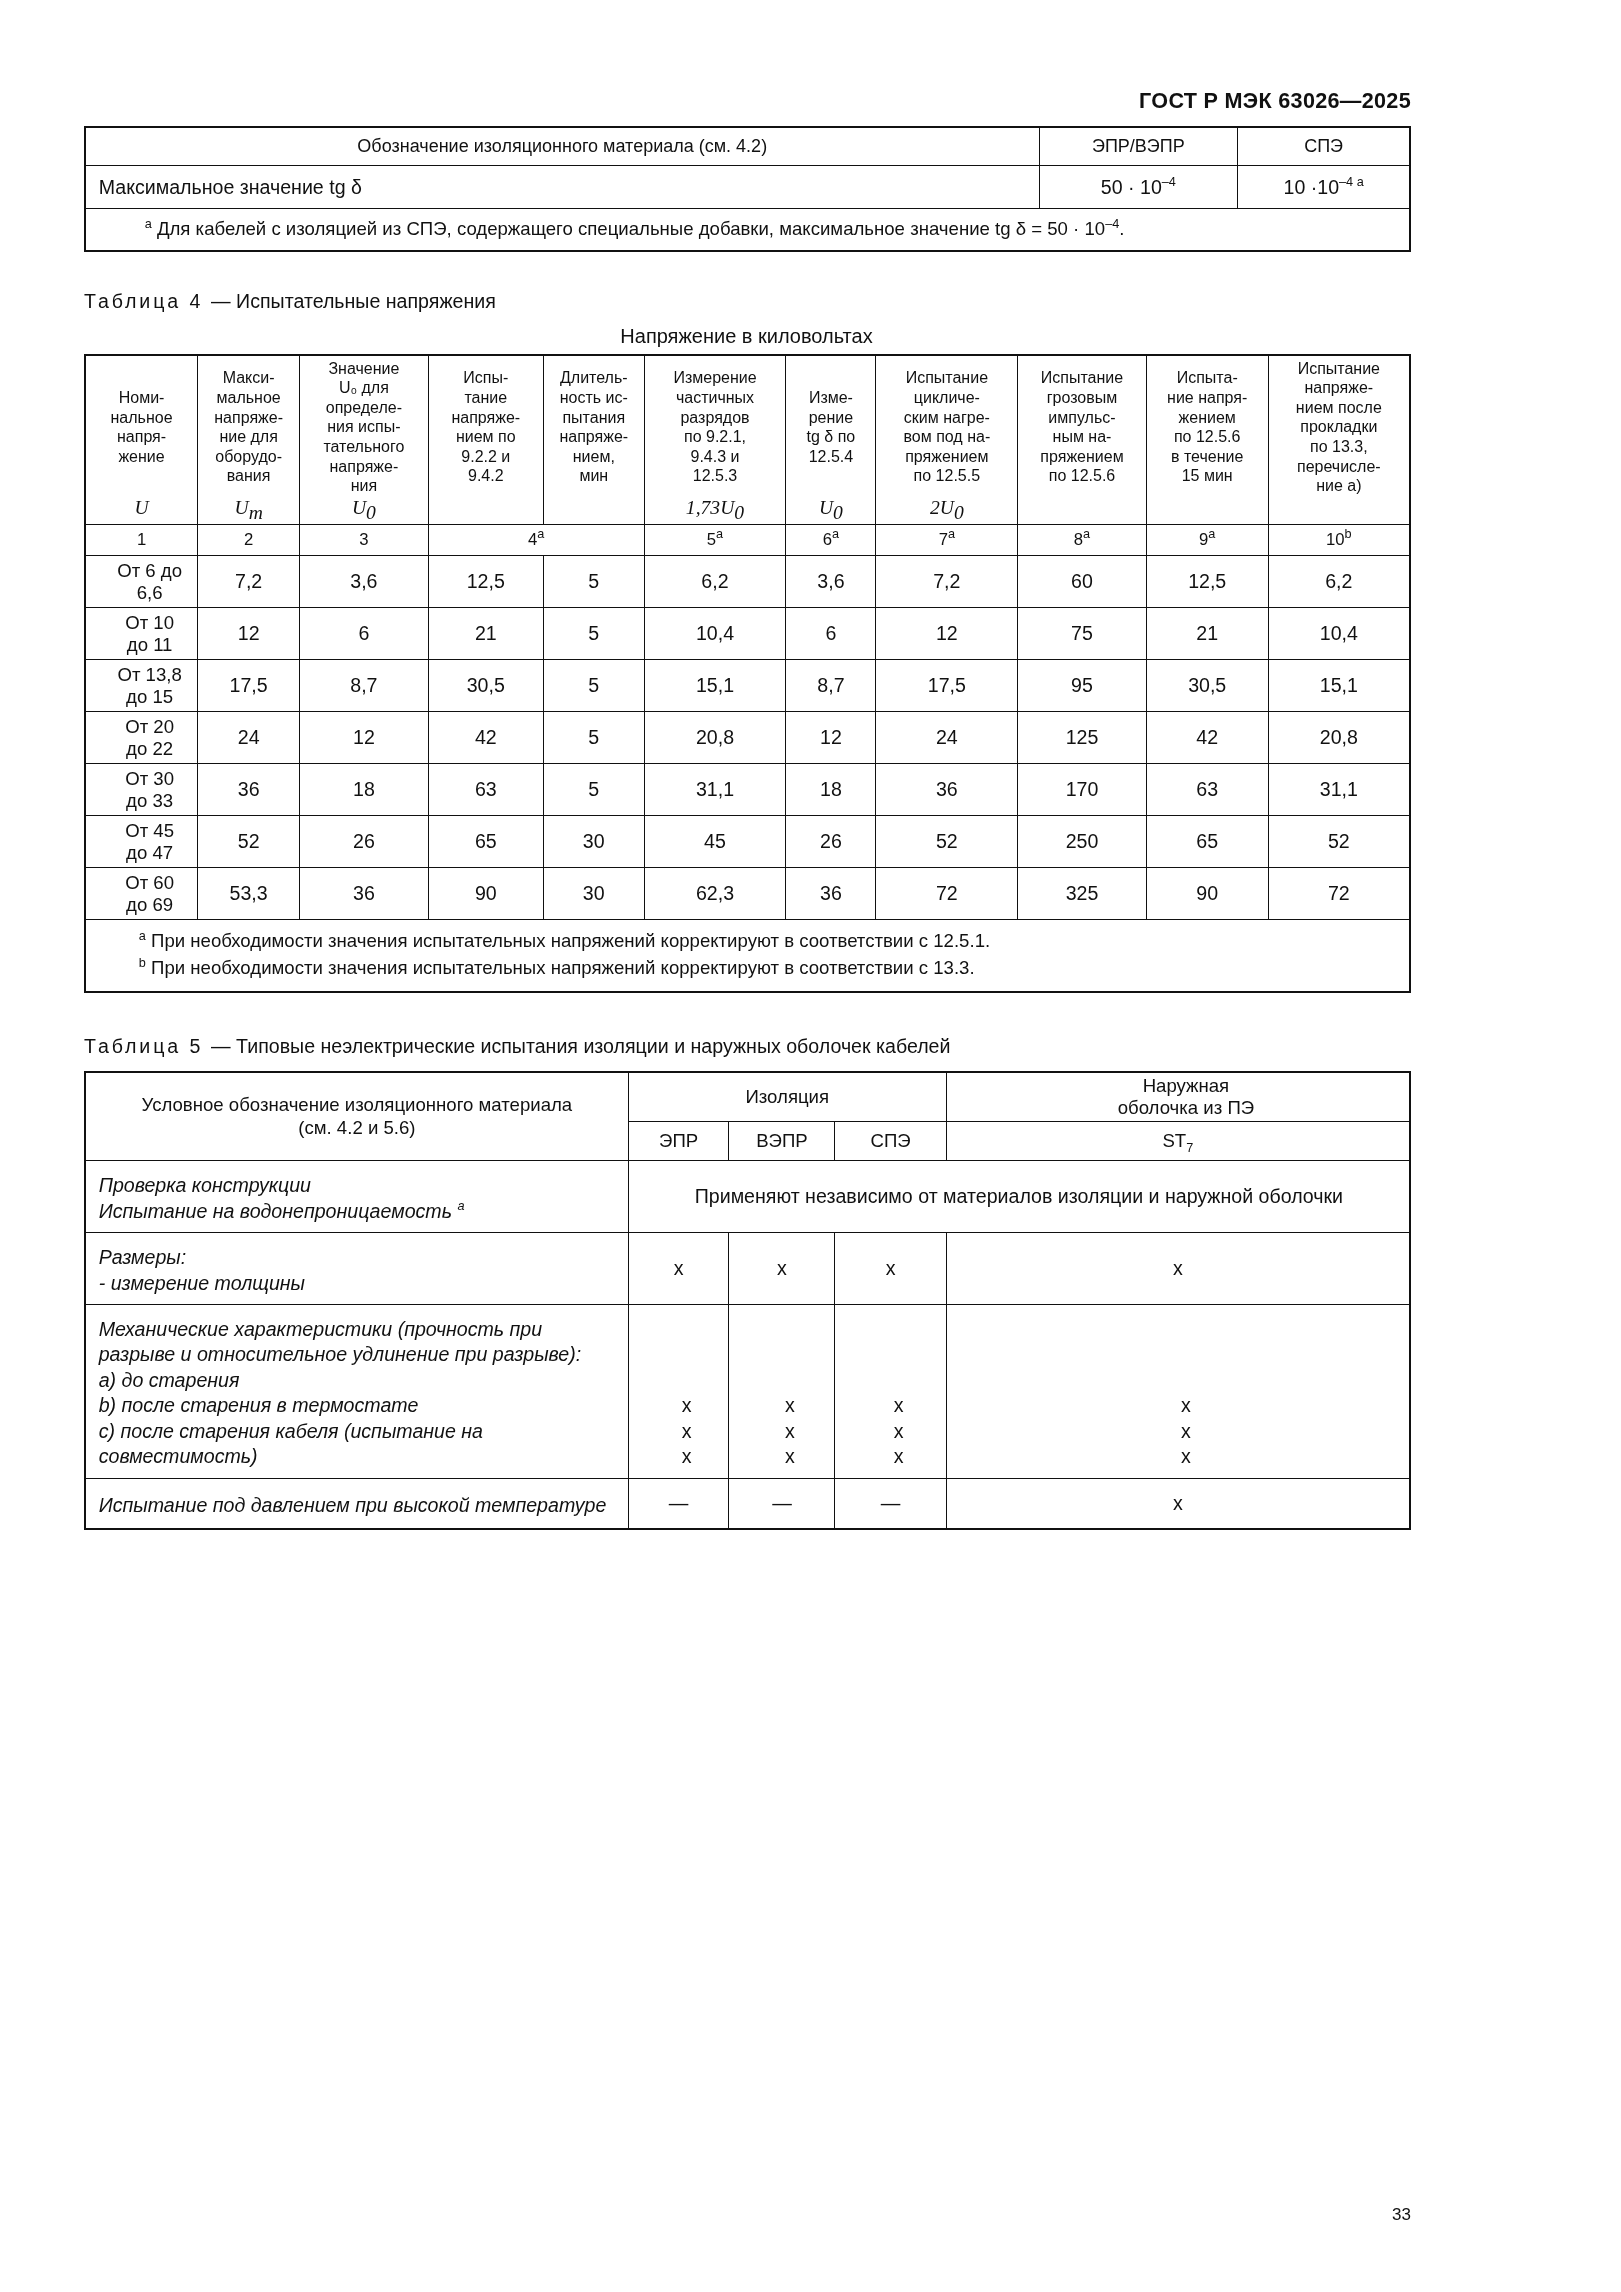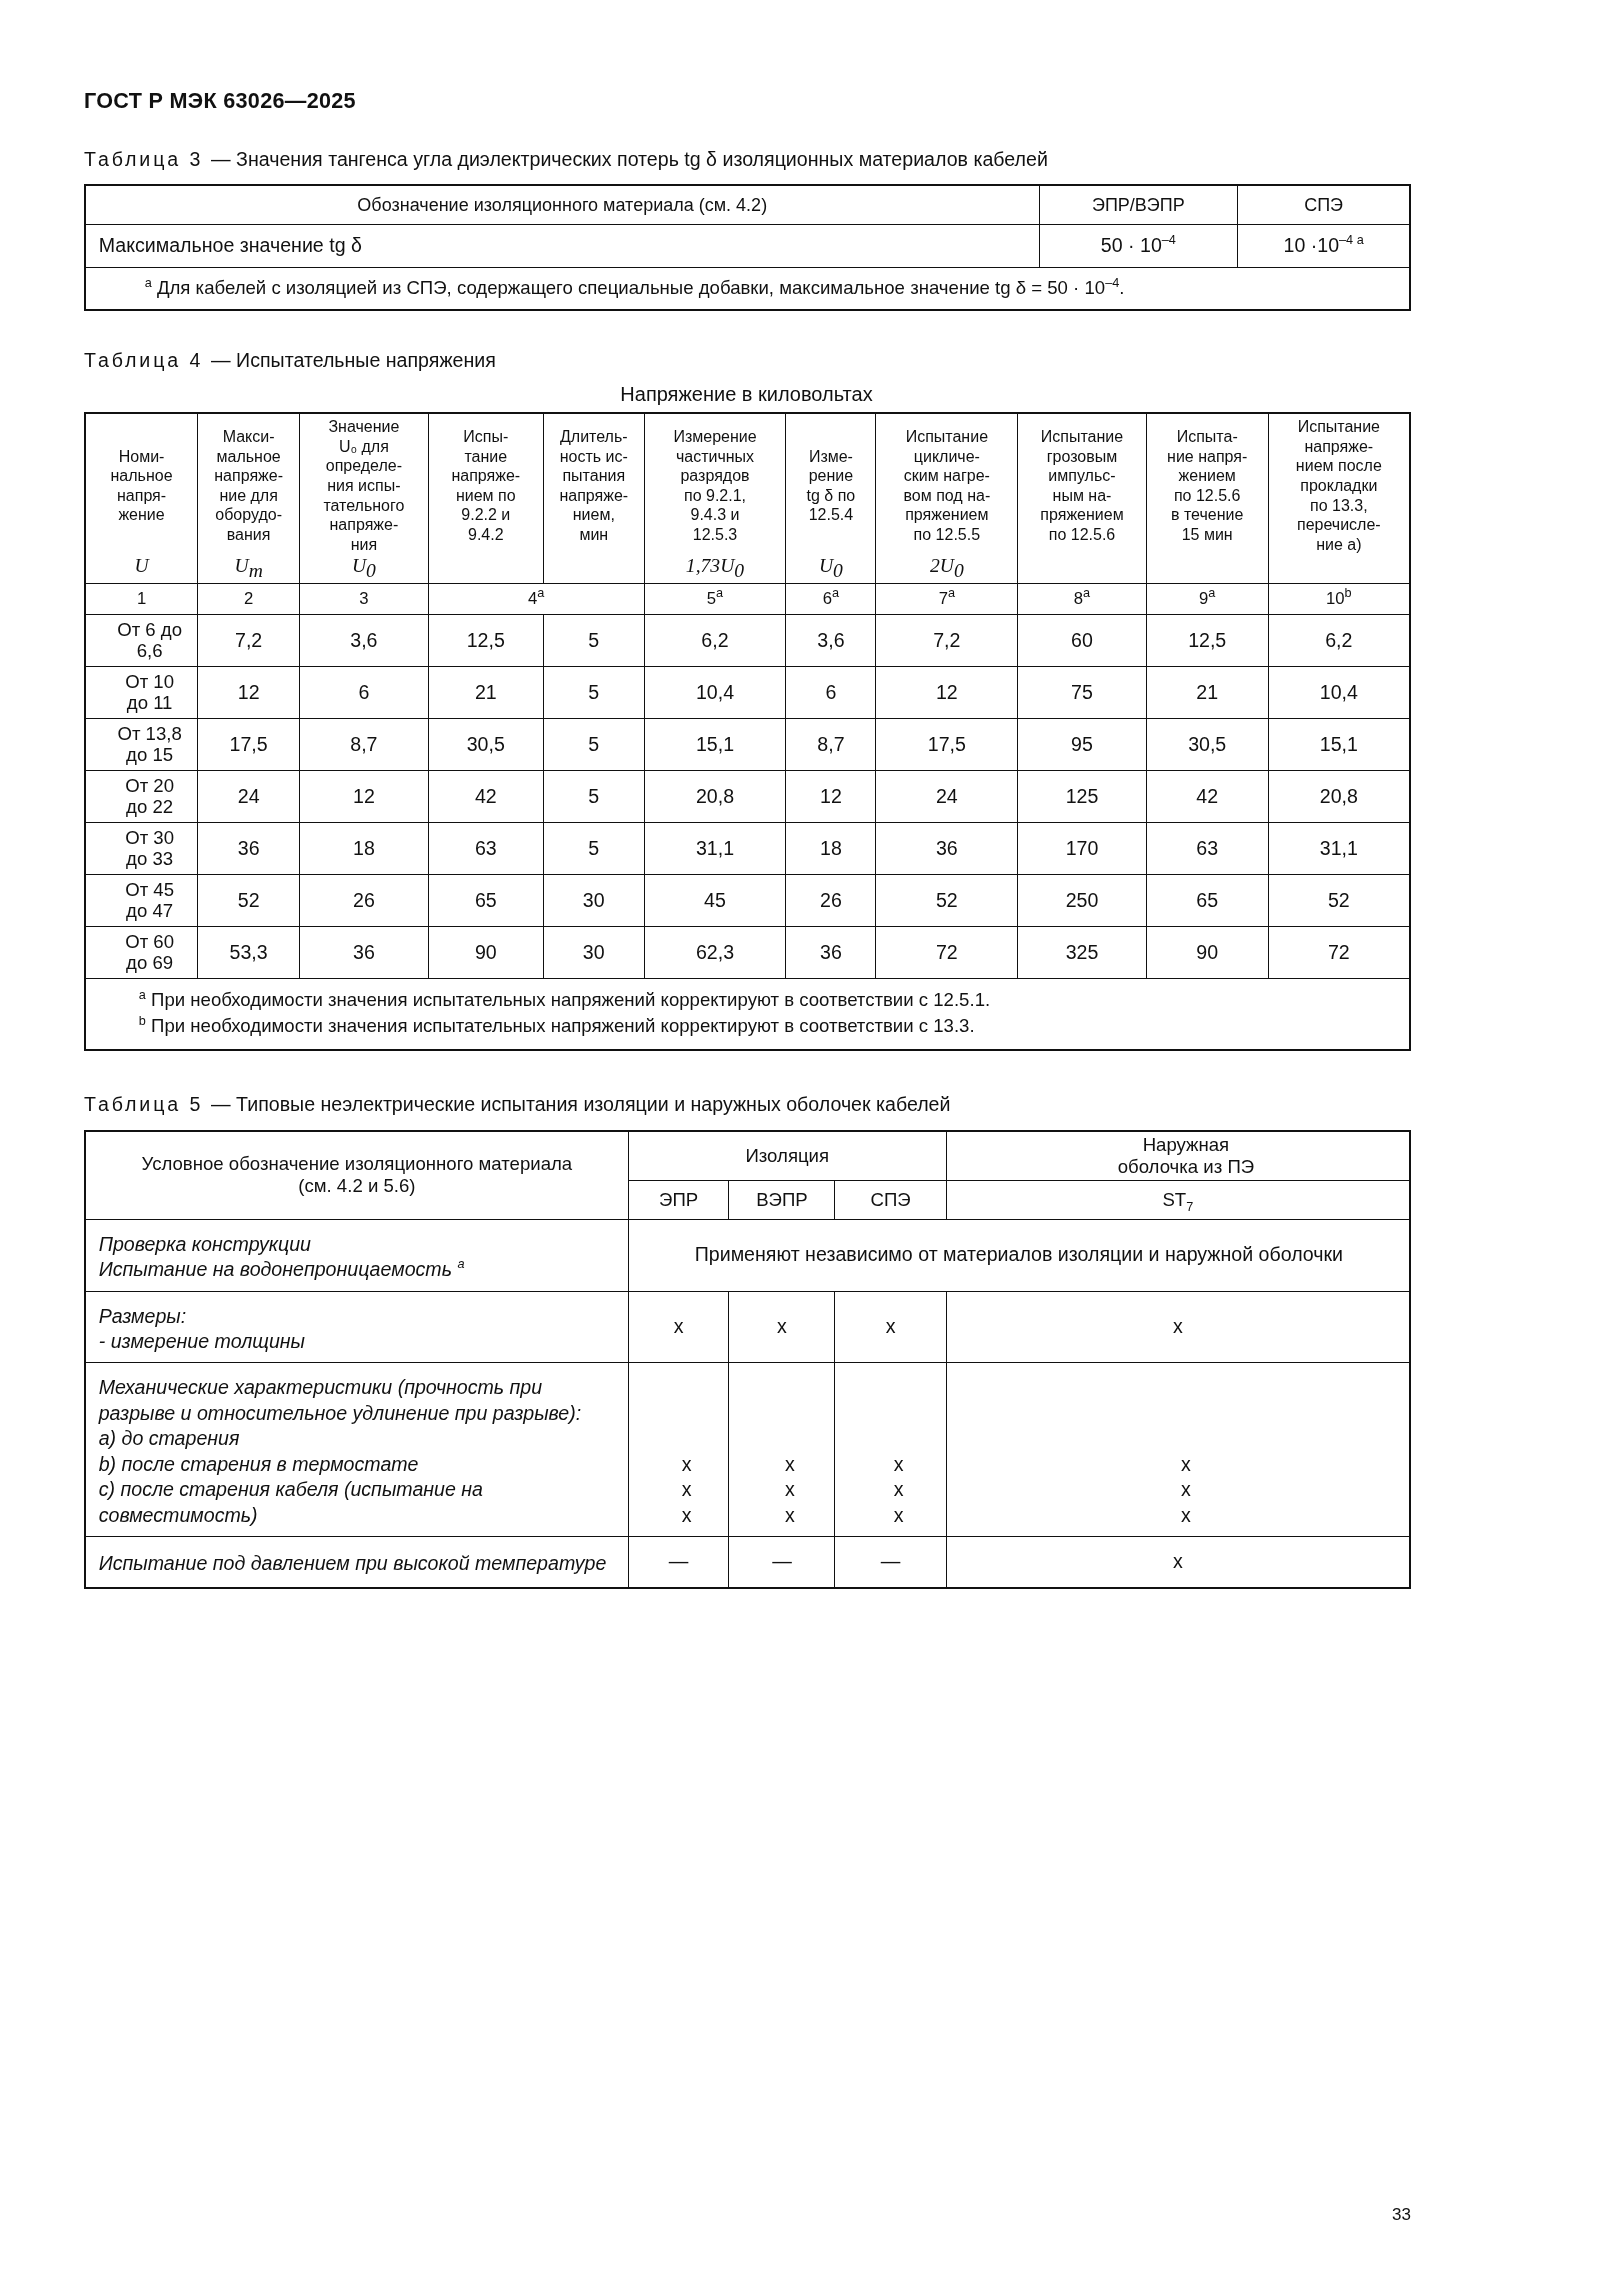--- a/index.html
+++ b/index.html
@@ -9,21 +9,21 @@
     height: 2293px;
     margin: 0 auto;
     background: #ffffff;
     box-sizing: border-box;
     padding: 88px 210px 0 84px;
     font-family: "Liberation Sans", "DejaVu Sans", sans-serif;
     color: #111;
     font-size: 19.6px;
   }
   .doc-header {
-    text-align: left;
+    text-align: right;
     font-weight: bold;
     font-size: 21.6px;
     letter-spacing: 0.3px;
   }
   .caption { font-size: 19.6px; line-height: 25.5px; }
   .caption .cap-label { letter-spacing: 2.9px; margin-right: 7.8px; }
   .cap-t3 { margin-top: 33px; }
   .cap-t4 { margin-top: 37px; }
   .cap-t5 { margin-top: 41px; }
   .unit-note { text-align: center; font-size: 20px; margin: 9.8px 2px 5.9px 0; }
@@ -92,23 +92,20 @@
     font-size: 17px;
   }
 </style>
 </head>
 <body>
 
 <div class="page">
 
   <div class="doc-header">ГОСТ Р МЭК 63026—2025</div>
 
-  <div class="caption cap-t3">
-    <span class="cap-label">Таблица 3</span><span>— Значения тангенса угла диэлектрических потерь tg δ изоляционных материалов кабелей</span>
-  </div>
 
   <table class="t3">
     <colgroup>
         <col style="width:72%">
         <col style="width:15%">
         <col style="width:13%">
       </colgroup>
     <tbody>
         <tr>
       <th>Обозначение изоляционного материала (см. 4.2)</th>

